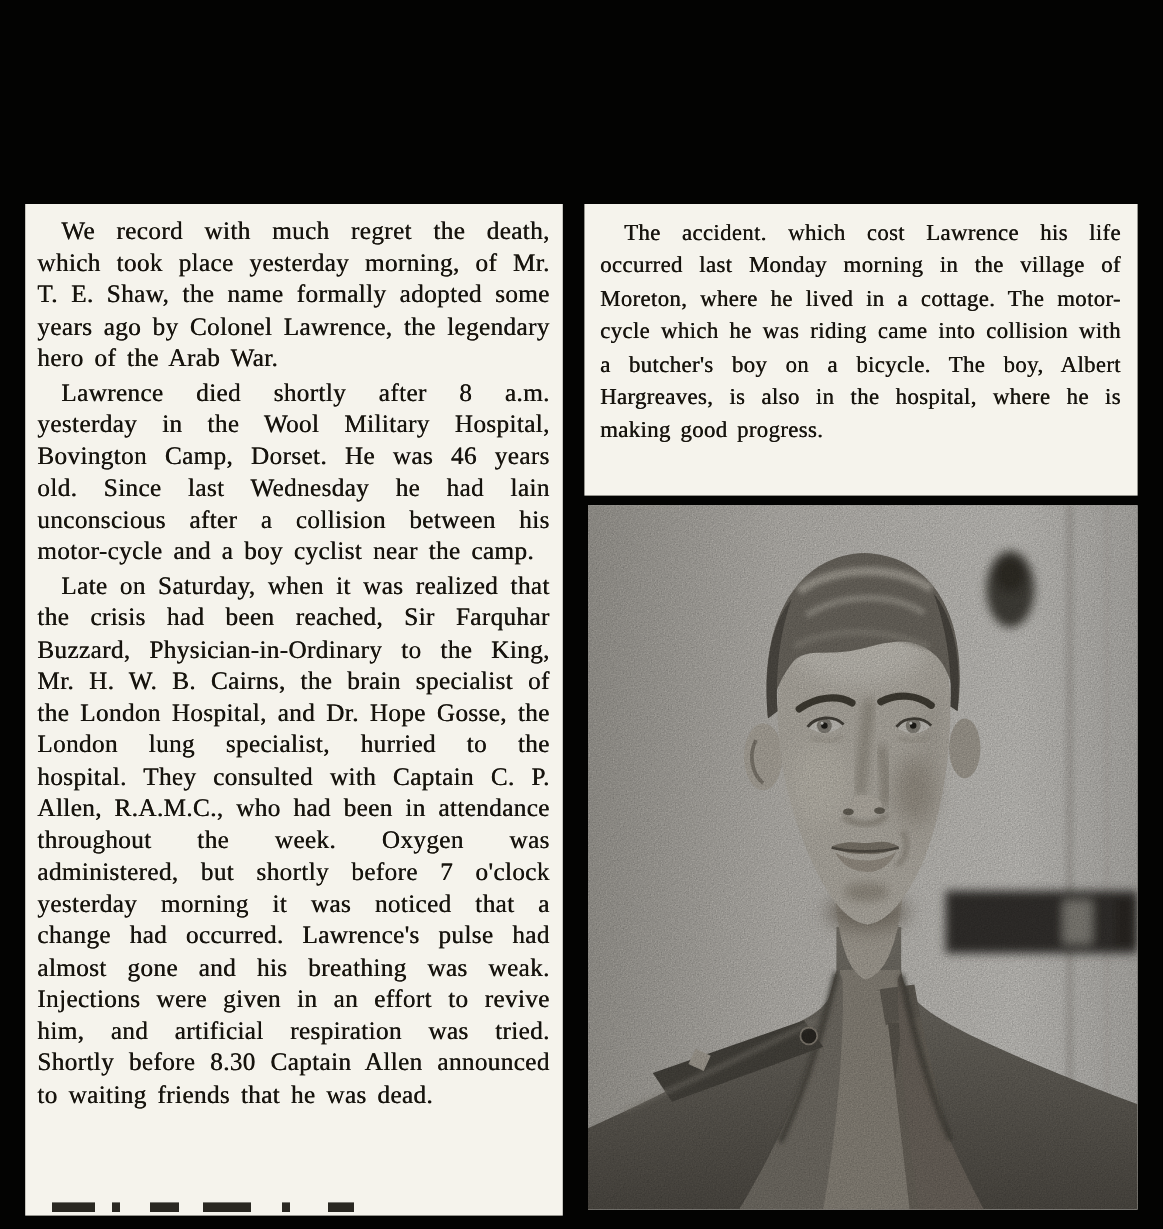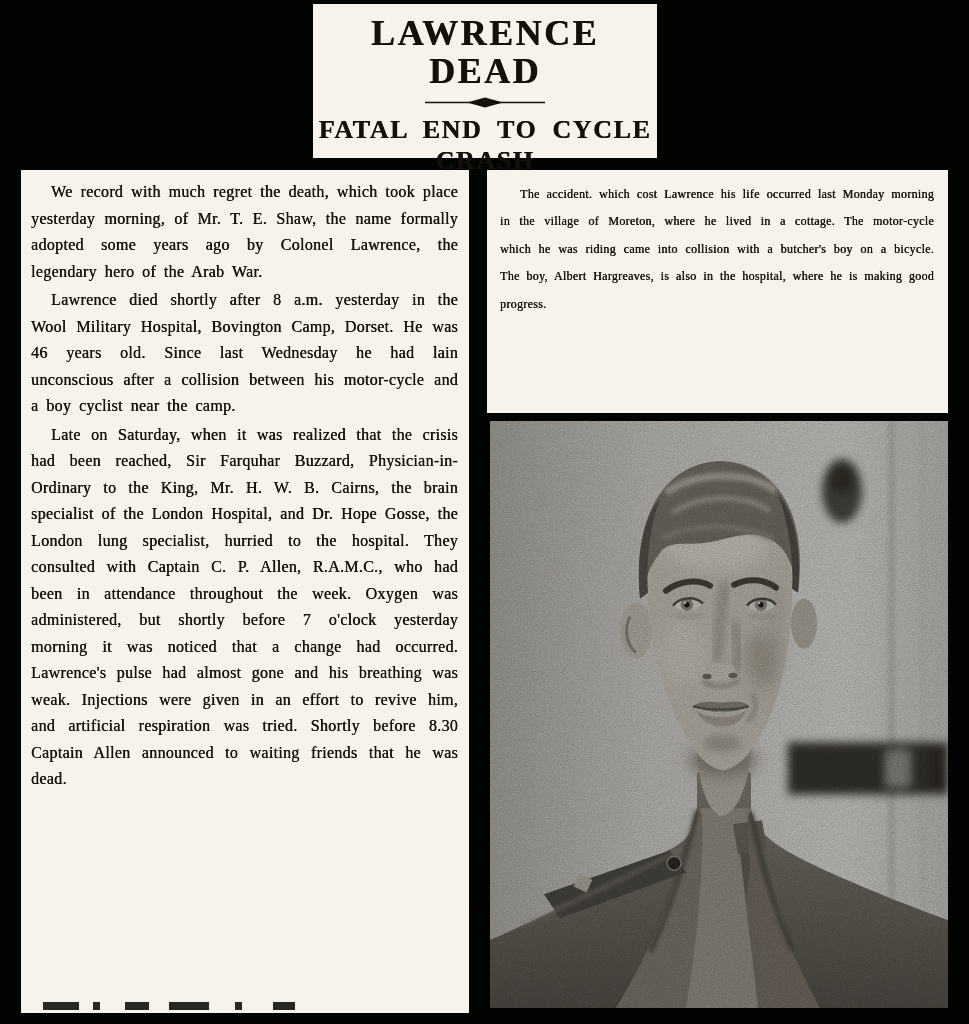--- a/index.html
+++ b/index.html
@@ -20,25 +20,25 @@
   .headline-sub{
     font-size:26px;font-weight:bold;letter-spacing:1.6px;word-spacing:7px;
     line-height:31px;color:#14110b;text-shadow:0.4px 0 0 #14110b;
   }
   .headline-sub span{display:block;}
 
   
   .left-col{left:21px;top:170px;width:448px;height:843px;padding:9px 11px 0 10px;overflow:hidden;}
   .right-col{left:487px;top:170px;width:461px;height:243px;padding:11px 14px 0 13px;overflow:hidden;}
   .para{
-    margin:0 0 2px 0;font-size:16px;line-height:26.5px;text-align:justify;
+    margin:0 0 2px 0;font-size:21px;line-height:26.5px;text-align:justify;
     text-indent:20px;letter-spacing:0.3px;word-spacing:3.5px;
     text-shadow:0.35px 0 0 #17140e;
   }
-  .right-col .para{font-size:12px;line-height:27.4px;word-spacing:3px;}
+  .right-col .para{font-size:19px;line-height:27.4px;word-spacing:3px;}
 
   
   .clipped-frag{
     position:absolute;left:16px;bottom:3px;height:8px;width:330px;
     filter:blur(0.5px);opacity:0.9;
     background:linear-gradient(90deg,
       transparent 0 6px,#14120d 6px 42px,transparent 42px 56px,
       #14120d 56px 63px,transparent 63px 88px,#14120d 88px 112px,
       transparent 112px 132px,#14120d 132px 172px,transparent 172px 198px,
       #14120d 198px 205px,transparent 205px 236px,#14120d 236px 258px,
@@ -47,31 +47,20 @@
 
   
   .photo{position:absolute;left:490px;top:421px;width:458px;height:587px;margin:0;background:#c9c6c0;}
   .photo svg{display:block;width:458px;height:587px;}
 </style>
 </head>
 <body>
 
 <div class="stage">
 
-  <section class="box headline-box">
-    <div class="headline-title">LAWRENCE DEAD</div>
-    <svg class="ornament" width="124" height="13" viewBox="0 0 124 13">
-      <line x1="2" y1="6.5" x2="122" y2="6.5" stroke="#14110b" stroke-width="1.6"></line>
-      <path d="M44 6.5 L62 1.6 L80 6.5 L62 11.4 Z" fill="#14110b"></path>
-    </svg>
-    <div class="headline-sub">
-      <span>FATAL END TO CYCLE</span>
-      <span>CRASH</span>
-    </div>
-  </section>
 
   <section class="box left-col">
     <p class="para">We record with much regret the death, which took place yesterday morning, of Mr. T. E. Shaw, the name formally adopted some years ago by Colonel Lawrence, the legendary hero of the Arab War.</p>
     <p class="para">Lawrence died shortly after 8 a.m. yesterday in the Wool Military Hospital, Bovington Camp, Dorset.  He was 46 years old.  Since last Wednesday he had lain unconscious after a collision between his motor-cycle and a boy cyclist near the camp.</p>
     <p class="para">Late on Saturday, when it was realized that the crisis had been reached, Sir Farquhar Buzzard, Physician-in-Ordinary to the King, Mr. H. W. B. Cairns, the brain specialist of the London Hospital, and Dr. Hope Gosse, the London lung specialist, hurried to the hospital.  They consulted with Captain C. P. Allen, R.A.M.C., who had been in attendance throughout the week.  Oxygen was administered, but shortly before 7 o'clock yesterday morning it was noticed that a change had occurred.  Lawrence's pulse had almost gone and his breathing was weak.  Injections were given in an effort to revive him, and artificial respiration was tried.  Shortly before 8.30 Captain Allen announced to waiting friends that he was dead.</p>
     <div class="clipped-frag"></div>
   </section>
 
   <section class="box right-col">
     <p class="para">The accident. which cost Lawrence his life occurred last Monday morning in the village of Moreton, where he lived in a cottage.  The motor-cycle which he was riding came into collision with a butcher's boy on a bicycle.  The boy, Albert Hargreaves, is also in the hospital, where he is making good progress.</p>

